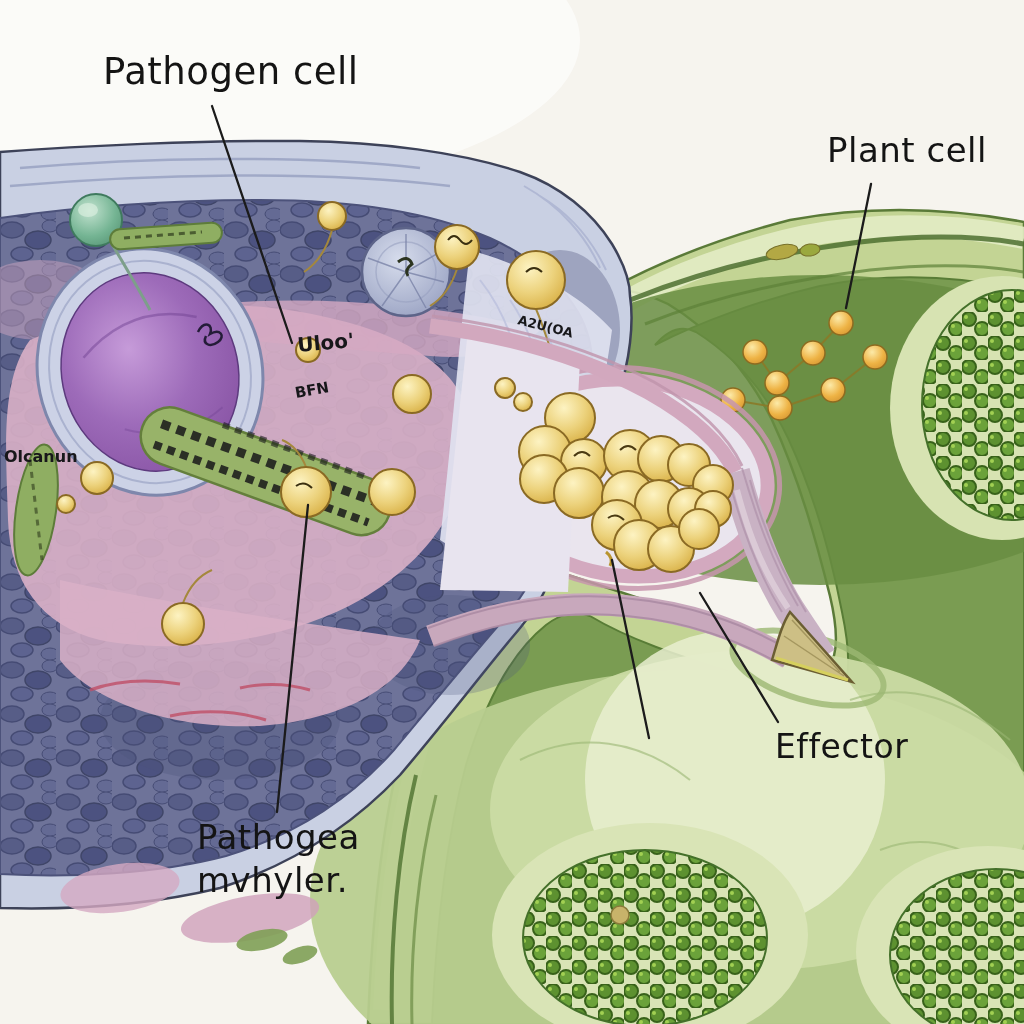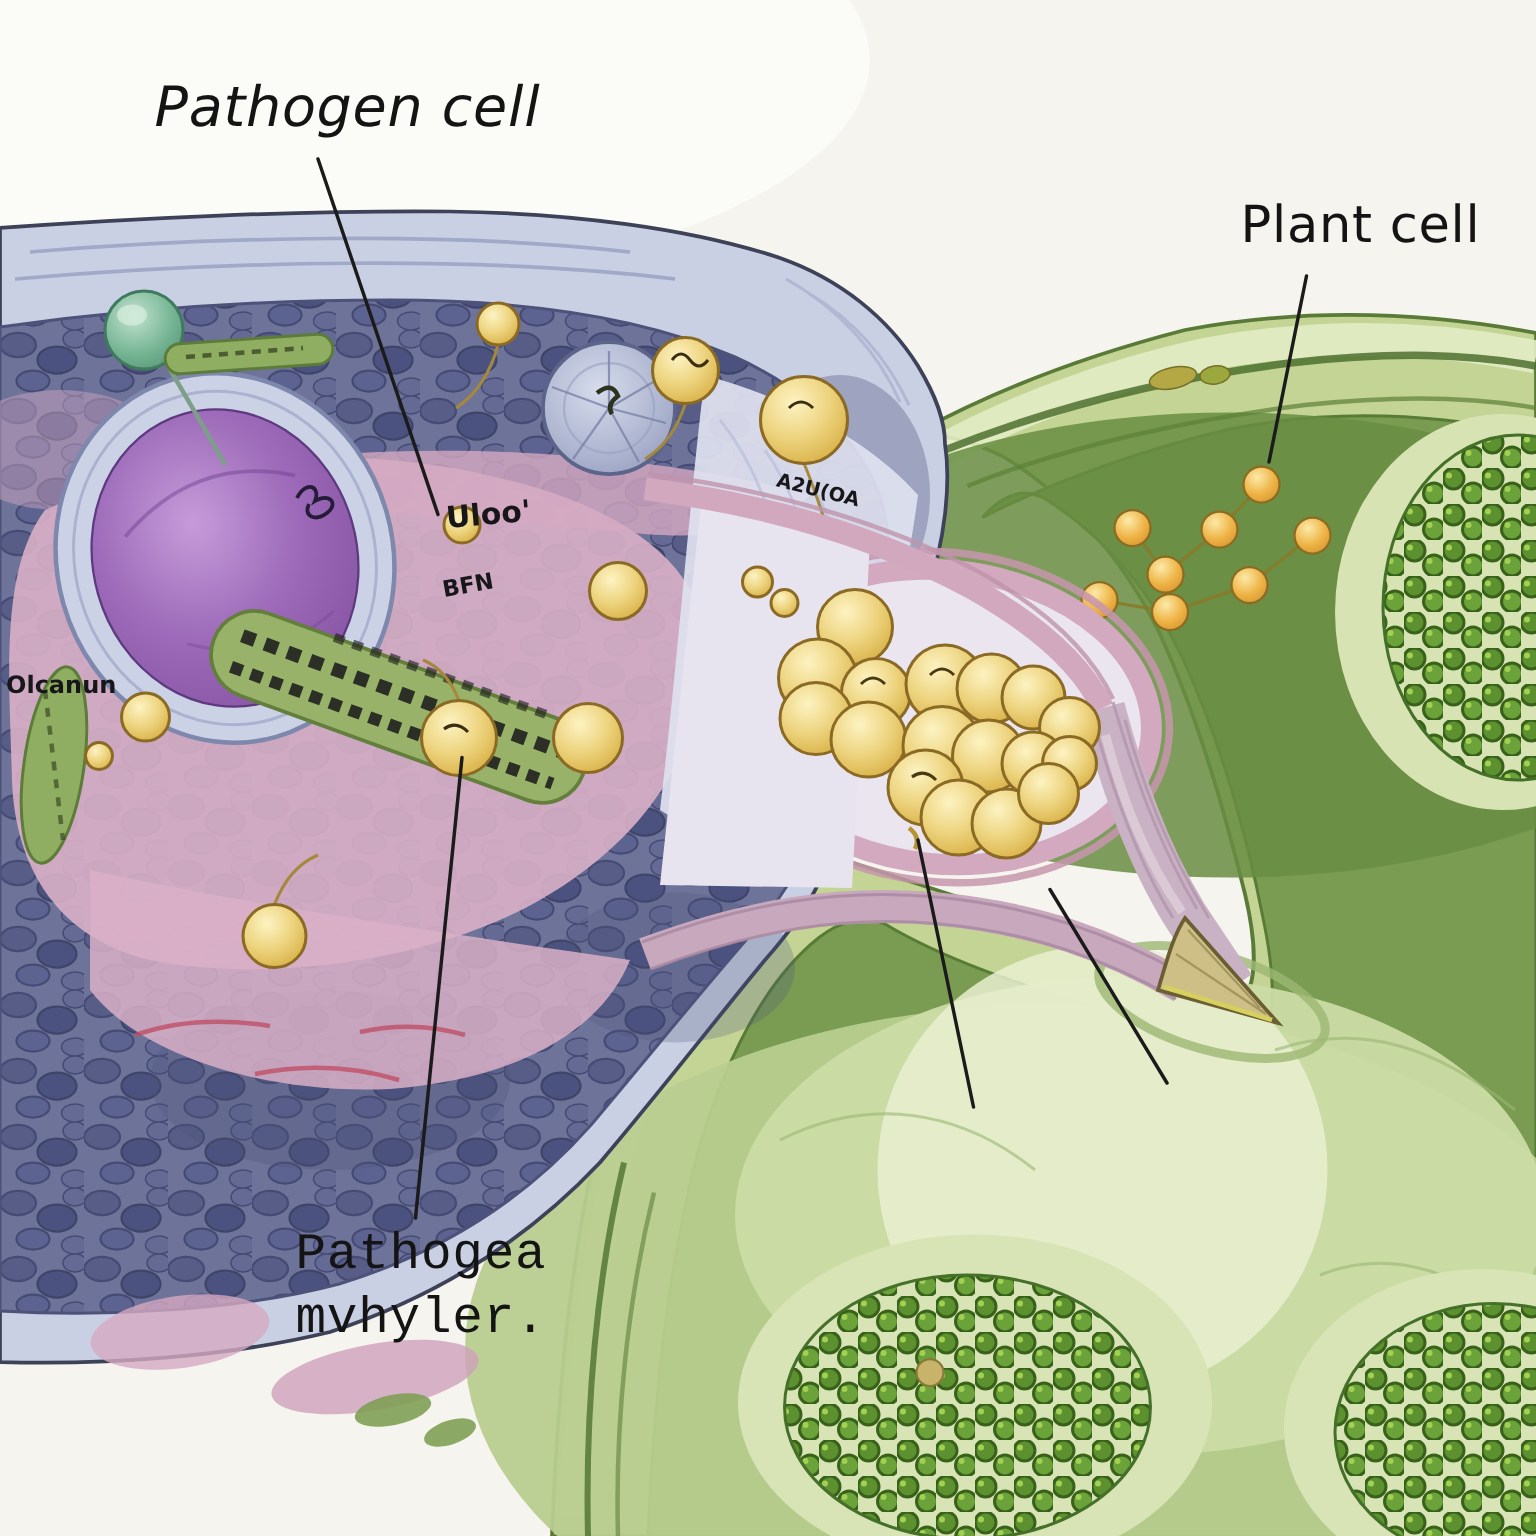--- a/index.html
+++ b/index.html
@@ -257,22 +257,23 @@
 
   <g stroke="#1b1b1b" stroke-width="2.3" stroke-linecap="round">
     <line x1="212" y1="106" x2="292" y2="343"></line>
     <line x1="871" y1="184" x2="846" y2="308"></line>
     <line x1="612" y1="560" x2="649" y2="738"></line>
     <line x1="700" y1="593" x2="778" y2="722"></line>
     <line x1="308" y1="505" x2="277" y2="812"></line>
   </g>
 </svg>
 
-<div class="lbl" style="left:103px;top:50px;font-size:37px;font-style:italic;">Pathogen cell</div>
+<div class="lbl" style="left:103px;top:50px;font-size:37px;">Pathogen cell</div>
 <div class="lbl" style="left:799px;top:130px;font-size:34px;margin-left:28px;">Plant cell</div>
 <div class="lbl" style="left:775px;top:726px;font-size:33px;line-height:1.28;">
+  <span class="ln">Effector</span>
 </div>
-<div class="lbl" style="left:197px;top:816px;font-size:34px;line-height:1.26;font-family:Liberation Mono, monospace;">
+<div class="lbl" style="left:197px;top:816px;font-size:34px;line-height:1.26;">
   <span class="ln">Pathogea</span>
   <span class="ln">mvhyler.</span>
 </div>
 
 </div>
 
 </body></html>

